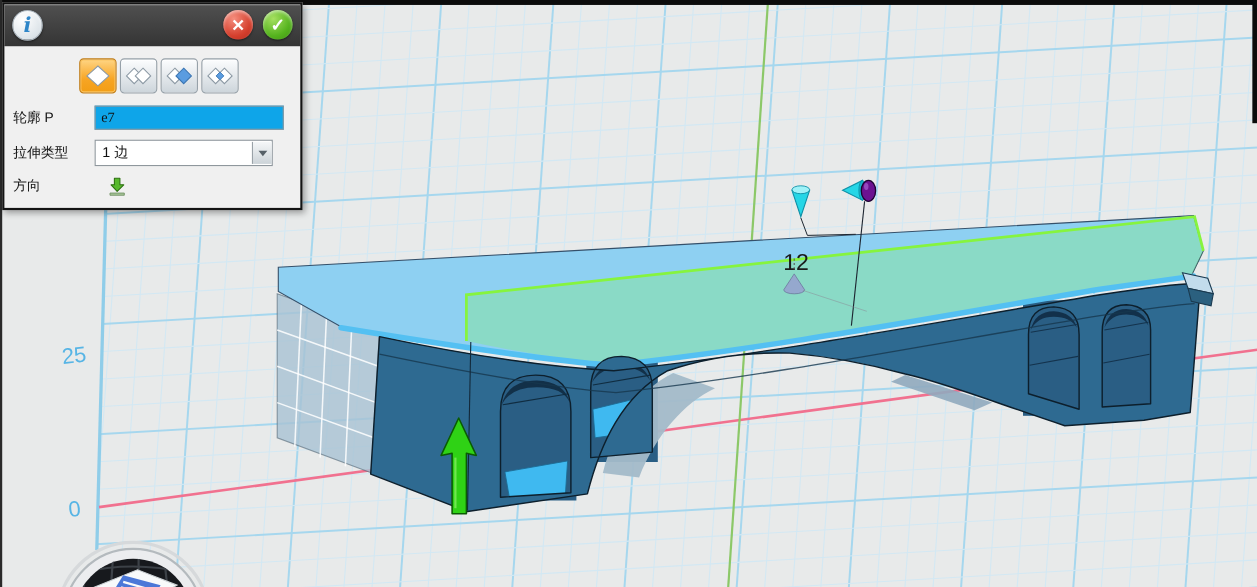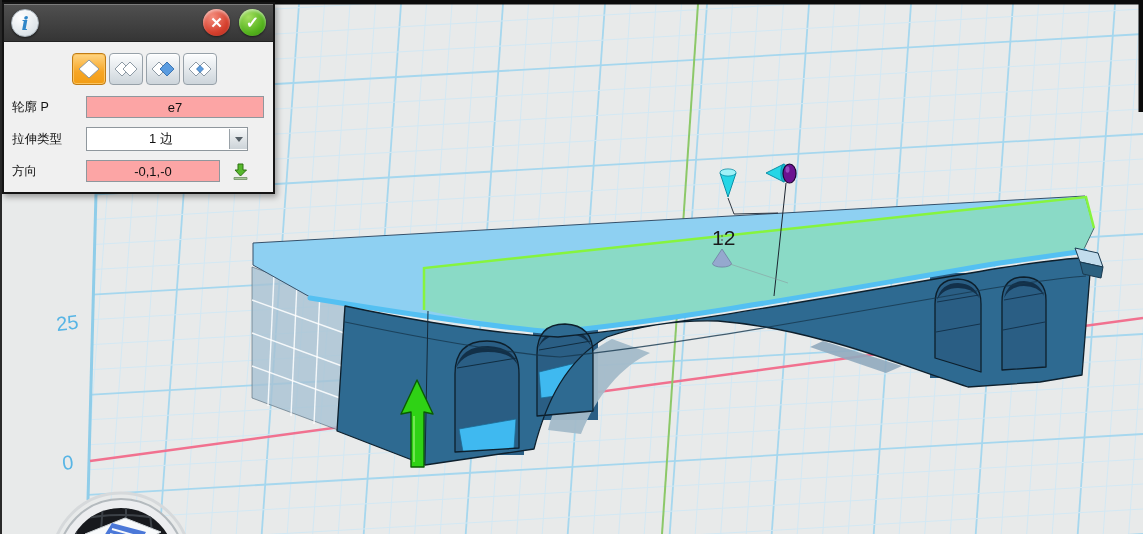--- a/index.html
+++ b/index.html
@@ -31,25 +31,25 @@
   .dialog-body{padding:9px 25px 8px 8px;}
   .mode-row{display:flex;gap:3px;margin:2px 0 11px 60px;}
   .mode-btn{width:32px;height:30px;border:1px solid #97a1a9;border-radius:4px;
     background:linear-gradient(#fcfdfe,#cdd5db);display:flex;align-items:center;justify-content:center;
     box-shadow:inset 0 1px 0 #fff;}
   .mode-btn.selected{background:linear-gradient(#ffd584 0%,#f7a524 60%,#f29d15);
     border-color:#c07c16;box-shadow:inset 0 0 0 1px #fbc35e;}
   .field-row{display:flex;align-items:center;margin-bottom:9px;}
   .field-row:last-child{margin-bottom:2px;}
   .field-label{width:74px;font-size:12.5px;color:#141414;flex:none;}
-  .text-input{height:20px;border:1px solid #8f979d;background:#fca5a5;font-family:Liberation Sans, sans-serif;
-    font-size:13px;color:#111;padding:0 5px;outline:none;text-align:center;}
+  .text-input{height:20px;border:1px solid #8f979d;background:#0ea5e9;font-family:Liberation Serif, serif;
+    font-size:13px;color:#111;padding:0 5px;outline:none;}
   .w-wide{width:166px;}
   .w-narrow{width:122px;}
-  .combo{width:178px;height:22px;border:1px solid #8f979d;background:#fff;display:flex;align-items:center;text-align:center;}
+  .combo{width:178px;height:22px;border:1px solid #8f979d;background:#fff;display:flex;align-items:center;}
   .combo-text{flex:1;font-size:13px;color:#111;padding-left:6px;}
   .combo-btn{width:17px;height:20px;border-left:1px solid #9aa2a8;
     background:linear-gradient(#f5f7f8,#ccd3d8);display:flex;align-items:center;justify-content:center;}
   .combo-arrow{width:0;height:0;border-left:4px solid transparent;border-right:4px solid transparent;
     border-top:5px solid #566067;}
   .picker{margin-left:11px;display:flex;align-items:center;}
 </style>
 </head>
 <body>
 
@@ -322,21 +322,20 @@
         <div class="combo">
           <div class="combo-text">1 边</div>
           <div class="combo-btn">
             <div class="combo-arrow"></div>
           </div>
         </div>
       </div>
 
       <div class="field-row">
         <span class="field-label">方向</span>
-        <input class="text-input w-narrow" type="text" value="-0,1,-0" style="">
         <span class="picker">
           <svg width="19" height="19" viewBox="0 0 19 19">
             <path d="M7,2 h5 v6 h3.5 L9.5,14 4,8 h3 Z" fill="#57b92c" stroke="#2e7212" stroke-width="1" stroke-linejoin="round"></path>
             <path d="M3,15.5 h13 v2 h-13 Z" fill="#a8c79a" stroke="#6f8f63" stroke-width="0.8"></path>
           </svg>
         </span>
       </div>
 
 
     </div>

